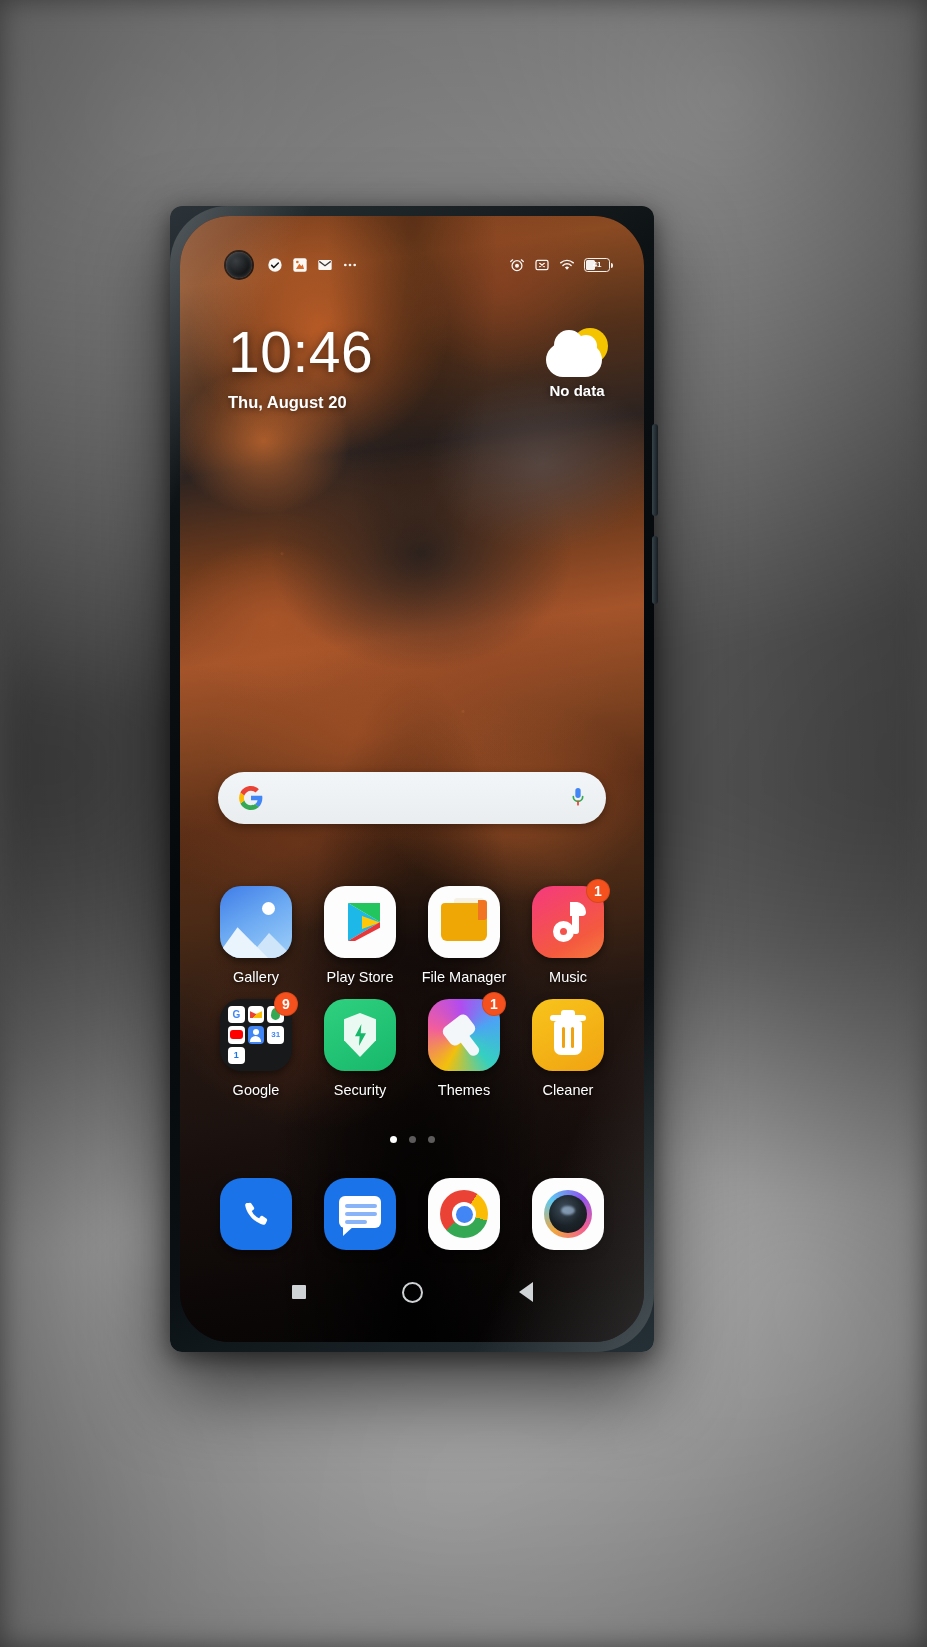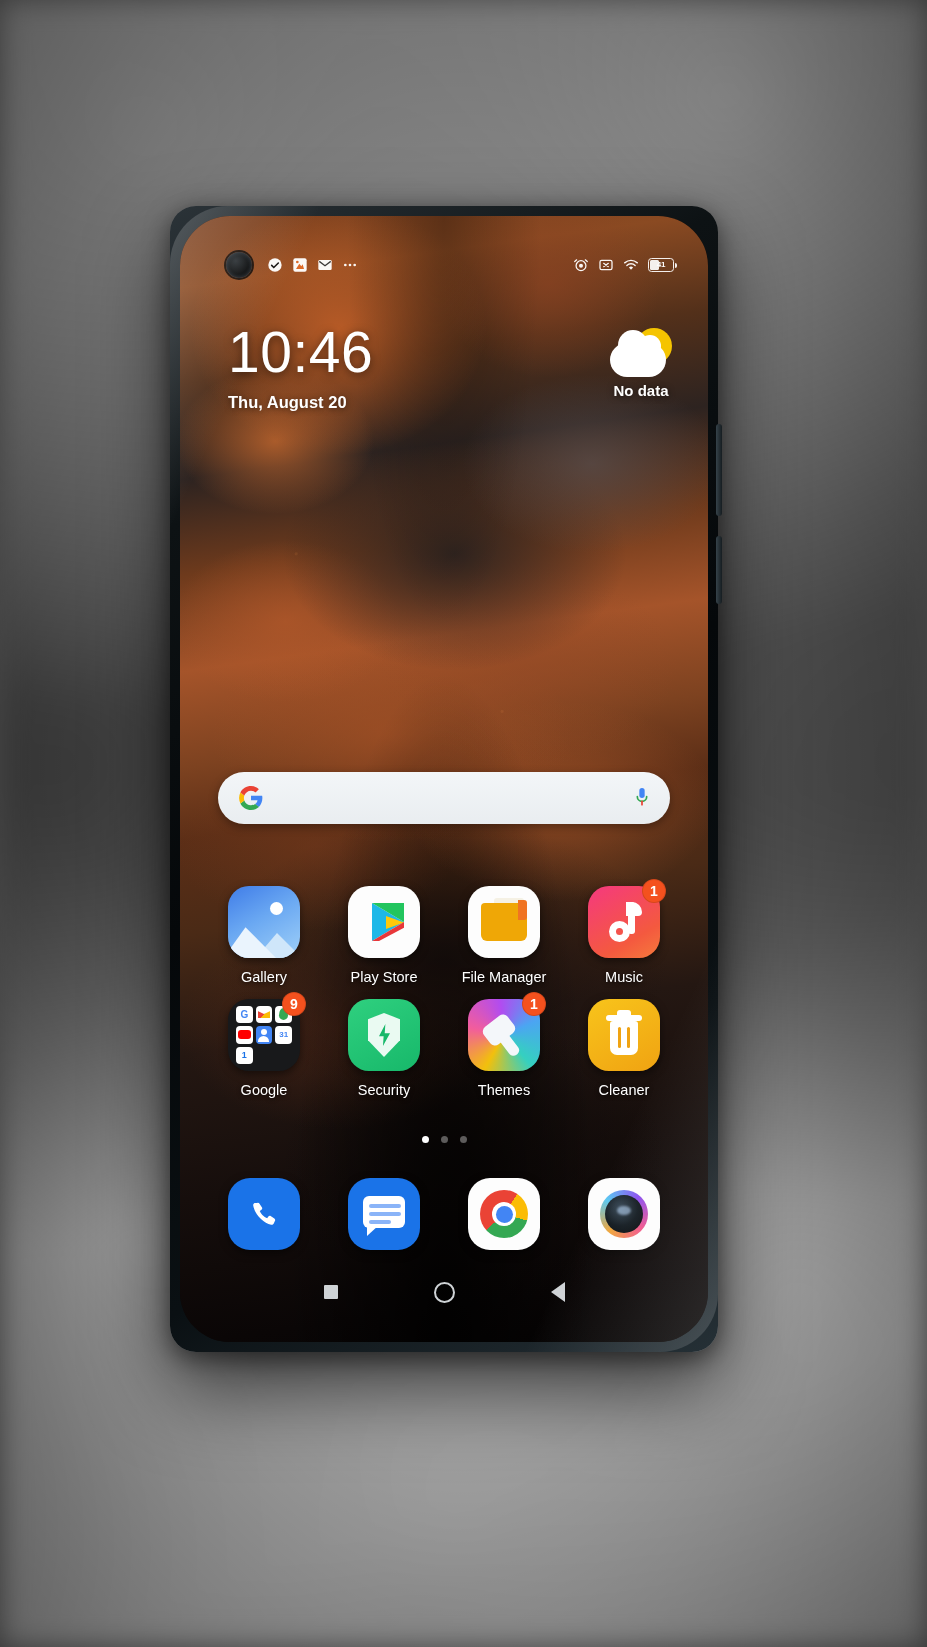--- a/index.html
+++ b/index.html
@@ -28,22 +28,22 @@
   }
   .vignette{
     position:absolute; inset:0;
     background: radial-gradient(ellipse at 50% 48%, rgba(0,0,0,0) 38%, rgba(0,0,0,.38) 100%);
   }
 
   
   .phone{
     position:absolute;
     left:170px; top:206px;
-    width:548px; height:1146px;
-    border-radius:26px;
+    width:484px; height:1146px;
+    border-radius:12px;
     background:linear-gradient(150deg,#2b3338 0%, #0d1214 22%, #05080a 50%, #0a1013 76%, #253036 100%);
     box-shadow:0 36px 80px rgba(0,0,0,.62), 0 6px 24px rgba(0,0,0,.5);
   }
   .phone::after{ 
     content:"";position:absolute;inset:0;border-radius:58px;
     background:linear-gradient(115deg, rgba(255,255,255,.20) 0%, rgba(255,255,255,0) 14%,
                rgba(255,255,255,0) 82%, rgba(255,255,255,.16) 100%);
     pointer-events:none;
   }
   .side-btn{

